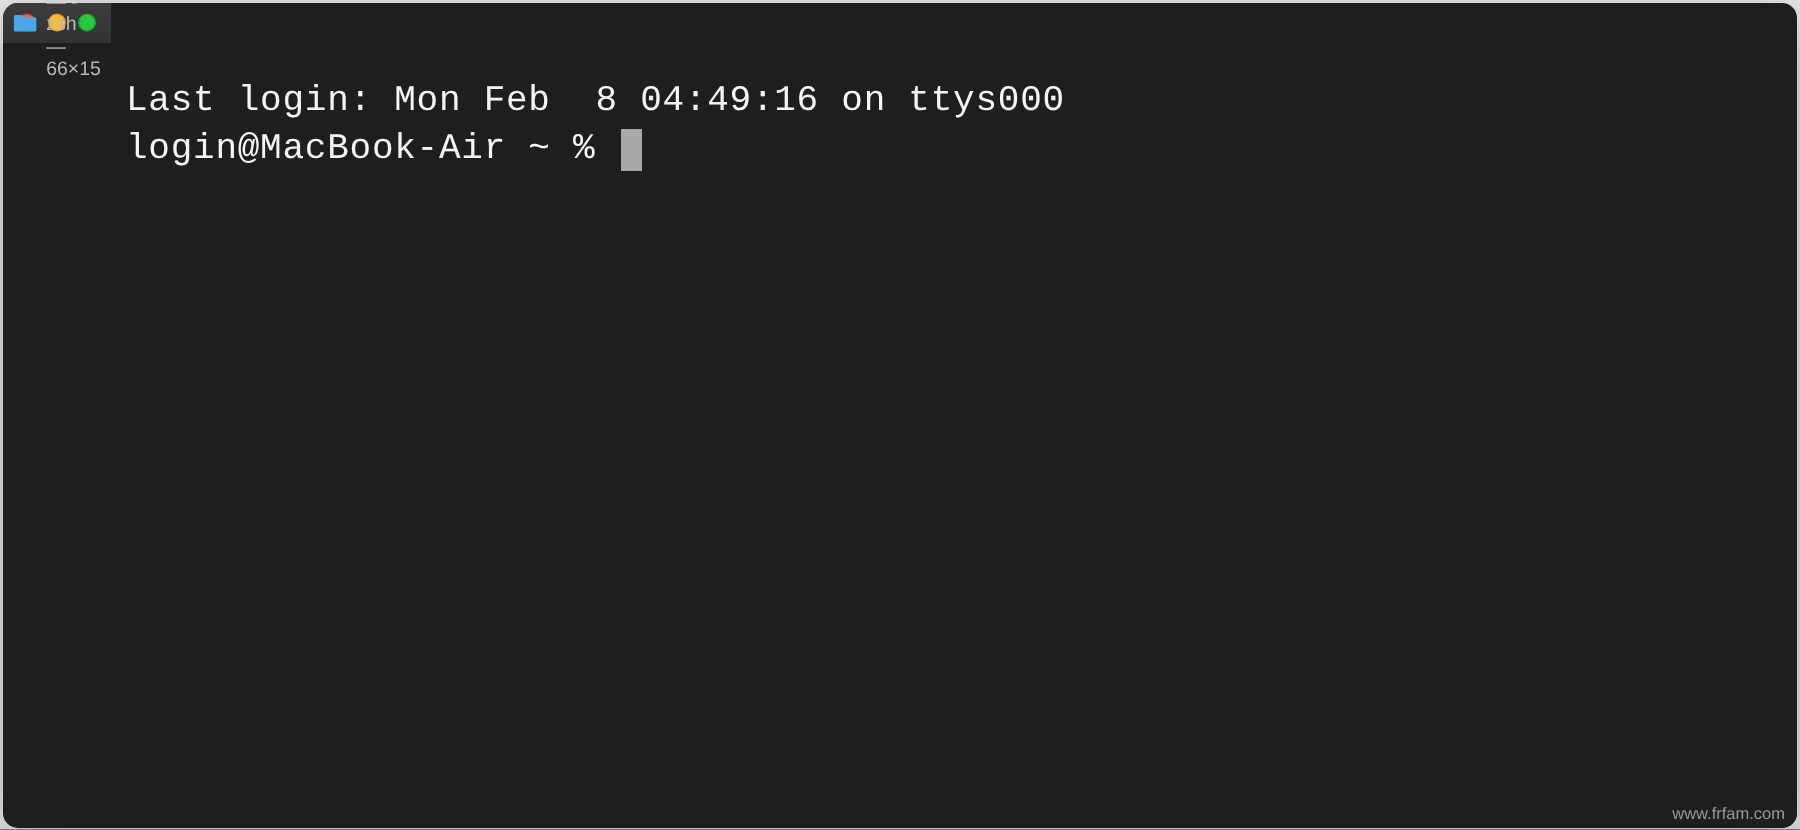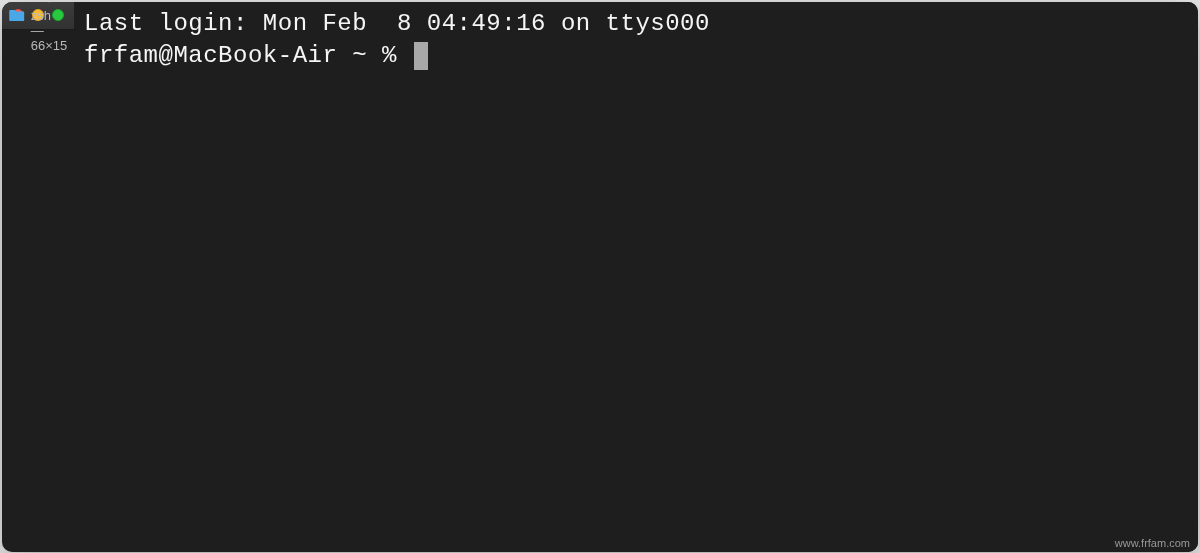--- a/index.html
+++ b/index.html
@@ -95,20 +95,21 @@
     .terminal-body {
       flex: 1;
       background: #1e1e1e;
       padding: 6px 10px;
       font-family: "SF Mono", Menlo, Monaco, "Courier New", monospace;
       font-size: 24px;
       line-height: 1.35;
       color: #f5f5f5;
       letter-spacing: 0.5px;
       cursor: text;
+      margin-top: 44px;
     }
     
     .terminal-line {
       white-space: pre;
     }
     
     .prompt-line {
       display: flex;
       align-items: center;
     }
@@ -150,19 +151,19 @@
         <svg viewBox="0 0 16 14" fill="none">
           <path d="M1.5 2 L6 2 L7.5 3.5 L14.5 3.5 C15 3.5 15.5 4 15.5 4.5 L15.5 12 C15.5 12.5 15 13 14.5 13 L1.5 13 C1 13 0.5 12.5 0.5 12 L0.5 3 C0.5 2.5 1 2 1.5 2 Z" fill="#4aa8e8"></path>
         </svg>
       </span>
       <span>samir — -zsh — 66×15</span>
     </div>
   </div>
   <div class="terminal-body">
     <div class="terminal-line">Last login: Mon Feb  8 04:49:16 on ttys000</div>
     <div class="prompt-line">
-      <span class="prompt-text">frfam@MacBook-Air ~ % </span>
+      <span class="prompt-text">login@MacBook-Air ~ % </span>
       <span class="cursor"></span>
     </div>
   </div>
 </div>
 
 <div class="watermark">www.frfam.com</div>
 
 </body></html>

